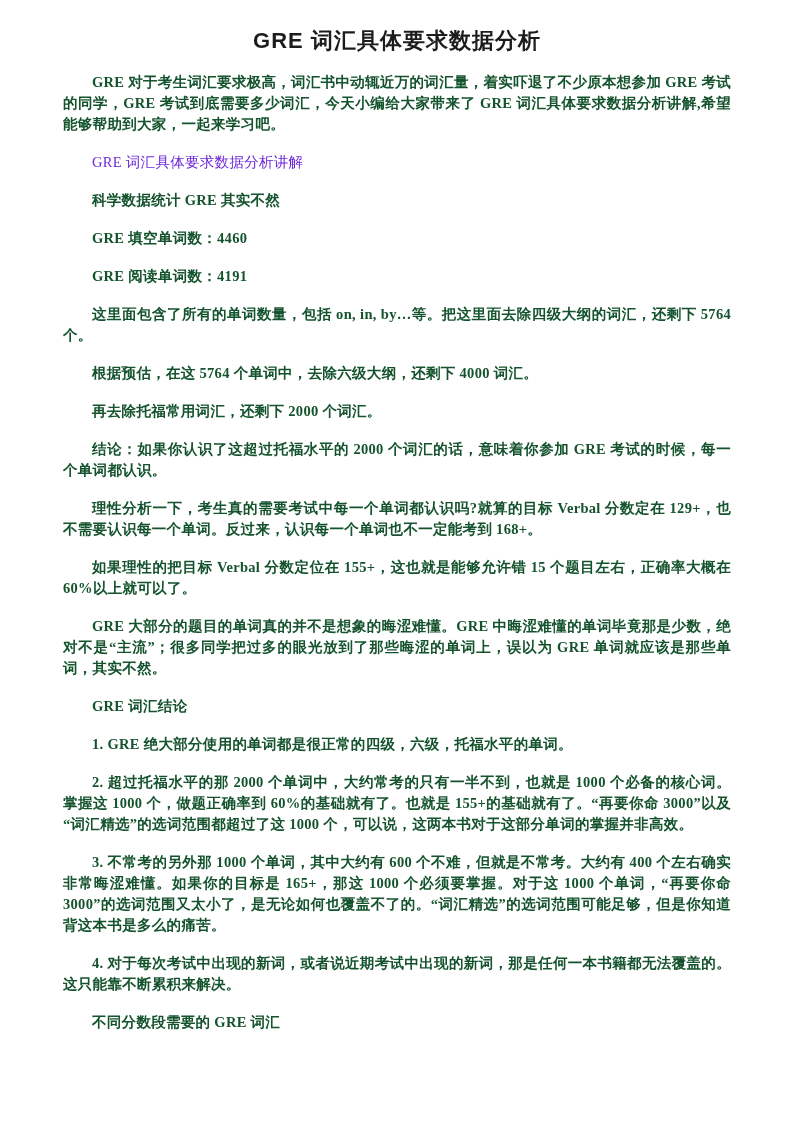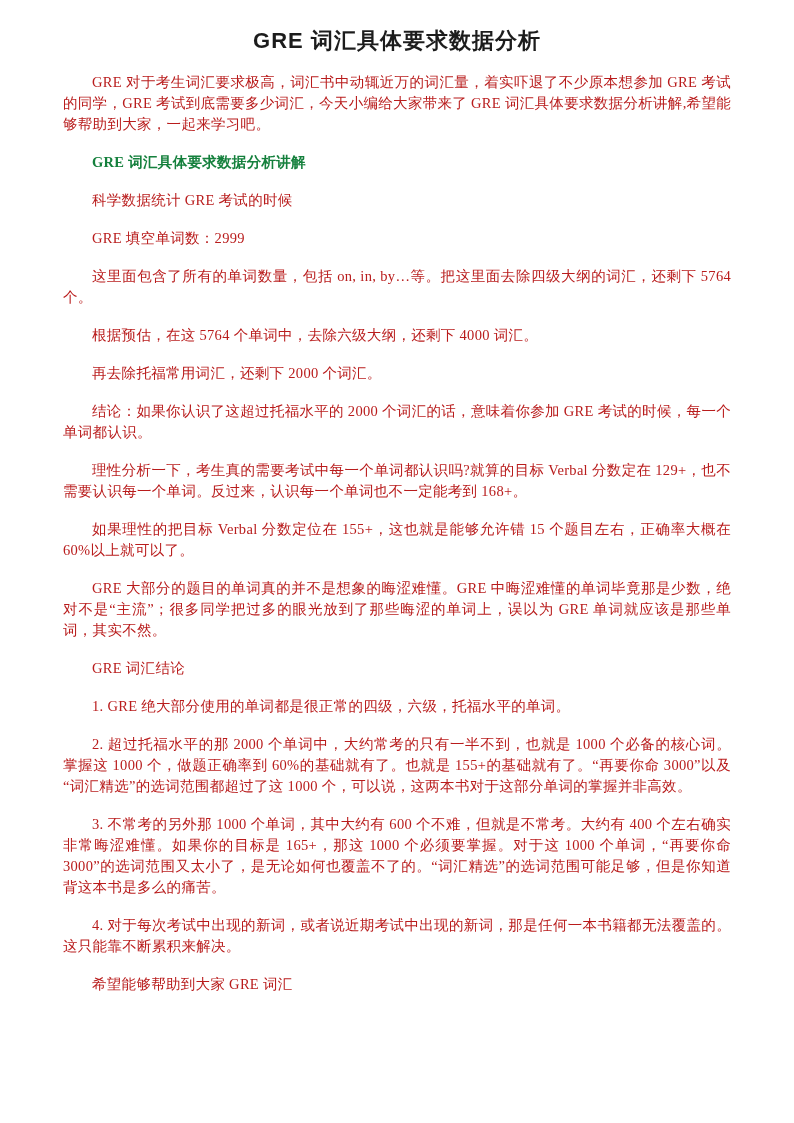--- a/index.html
+++ b/index.html
@@ -25,47 +25,49 @@
     line-height: 28px;
     font-weight: bold;
     color: #1c1c1c;
     letter-spacing: 1px;
     font-family: "Liberation Sans", "DejaVu Sans", sans-serif;
   }
   .doc-body p.para {
     margin: 17px 0;
     font-size: 14.5px;
     line-height: 21px;
-    color: #b91c1c;
+    color: #14532d;
     text-indent: 2em;
     letter-spacing: 0.3px;
     text-align: justify;
+    font-weight: bold;
   }
   .doc-body p.para.bold {
-    font-weight: bold;
-    color: #15803d;
+    font-weight: normal;
+    color: #6d28d9;
   }
 </style>
 </head>
 <body>
 
 <div class="page">
   <h1 class="doc-title">GRE 词汇具体要求数据分析</h1>
   <div class="doc-body">
       <p class="para">GRE 对于考生词汇要求极高，词汇书中动辄近万的词汇量，着实吓退了不少原本想参加 GRE 考试的同学，GRE 考试到底需要多少词汇，今天小编给大家带来了 GRE 词汇具体要求数据分析讲解,希望能够帮助到大家，一起来学习吧。</p>
       <p class="para bold">GRE 词汇具体要求数据分析讲解</p>
-      <p class="para">科学数据统计 GRE 考试的时候</p>
-      <p class="para">GRE 填空单词数：2999</p>
+      <p class="para">科学数据统计 GRE 其实不然</p>
+      <p class="para">GRE 填空单词数：4460</p>
+      <p class="para">GRE 阅读单词数：4191</p>
       <p class="para">这里面包含了所有的单词数量，包括 on, in, by…等。把这里面去除四级大纲的词汇，还剩下 5764 个。</p>
       <p class="para">根据预估，在这 5764 个单词中，去除六级大纲，还剩下 4000 词汇。</p>
       <p class="para">再去除托福常用词汇，还剩下 2000 个词汇。</p>
       <p class="para">结论：如果你认识了这超过托福水平的 2000 个词汇的话，意味着你参加 GRE 考试的时候，每一个单词都认识。</p>
       <p class="para">理性分析一下，考生真的需要考试中每一个单词都认识吗?就算的目标 Verbal 分数定在 129+，也不需要认识每一个单词。反过来，认识每一个单词也不一定能考到 168+。</p>
       <p class="para">如果理性的把目标 Verbal 分数定位在 155+，这也就是能够允许错 15 个题目左右，正确率大概在 60%以上就可以了。</p>
       <p class="para">GRE 大部分的题目的单词真的并不是想象的晦涩难懂。GRE 中晦涩难懂的单词毕竟那是少数，绝对不是“主流”；很多同学把过多的眼光放到了那些晦涩的单词上，误以为 GRE 单词就应该是那些单词，其实不然。</p>
       <p class="para">GRE 词汇结论</p>
       <p class="para">1. GRE 绝大部分使用的单词都是很正常的四级，六级，托福水平的单词。</p>
       <p class="para">2. 超过托福水平的那 2000 个单词中，大约常考的只有一半不到，也就是 1000 个必备的核心词。掌握这 1000 个，做题正确率到 60%的基础就有了。也就是 155+的基础就有了。“再要你命 3000”以及“词汇精选”的选词范围都超过了这 1000 个，可以说，这两本书对于这部分单词的掌握并非高效。</p>
       <p class="para">3. 不常考的另外那 1000 个单词，其中大约有 600 个不难，但就是不常考。大约有 400 个左右确实非常晦涩难懂。如果你的目标是 165+，那这 1000 个必须要掌握。对于这 1000 个单词，“再要你命 3000”的选词范围又太小了，是无论如何也覆盖不了的。“词汇精选”的选词范围可能足够，但是你知道背这本书是多么的痛苦。</p>
       <p class="para">4. 对于每次考试中出现的新词，或者说近期考试中出现的新词，那是任何一本书籍都无法覆盖的。这只能靠不断累积来解决。</p>
-      <p class="para">希望能够帮助到大家 GRE 词汇</p>
+      <p class="para">不同分数段需要的 GRE 词汇</p>
     </div>
 </div>
 
 </body></html>

